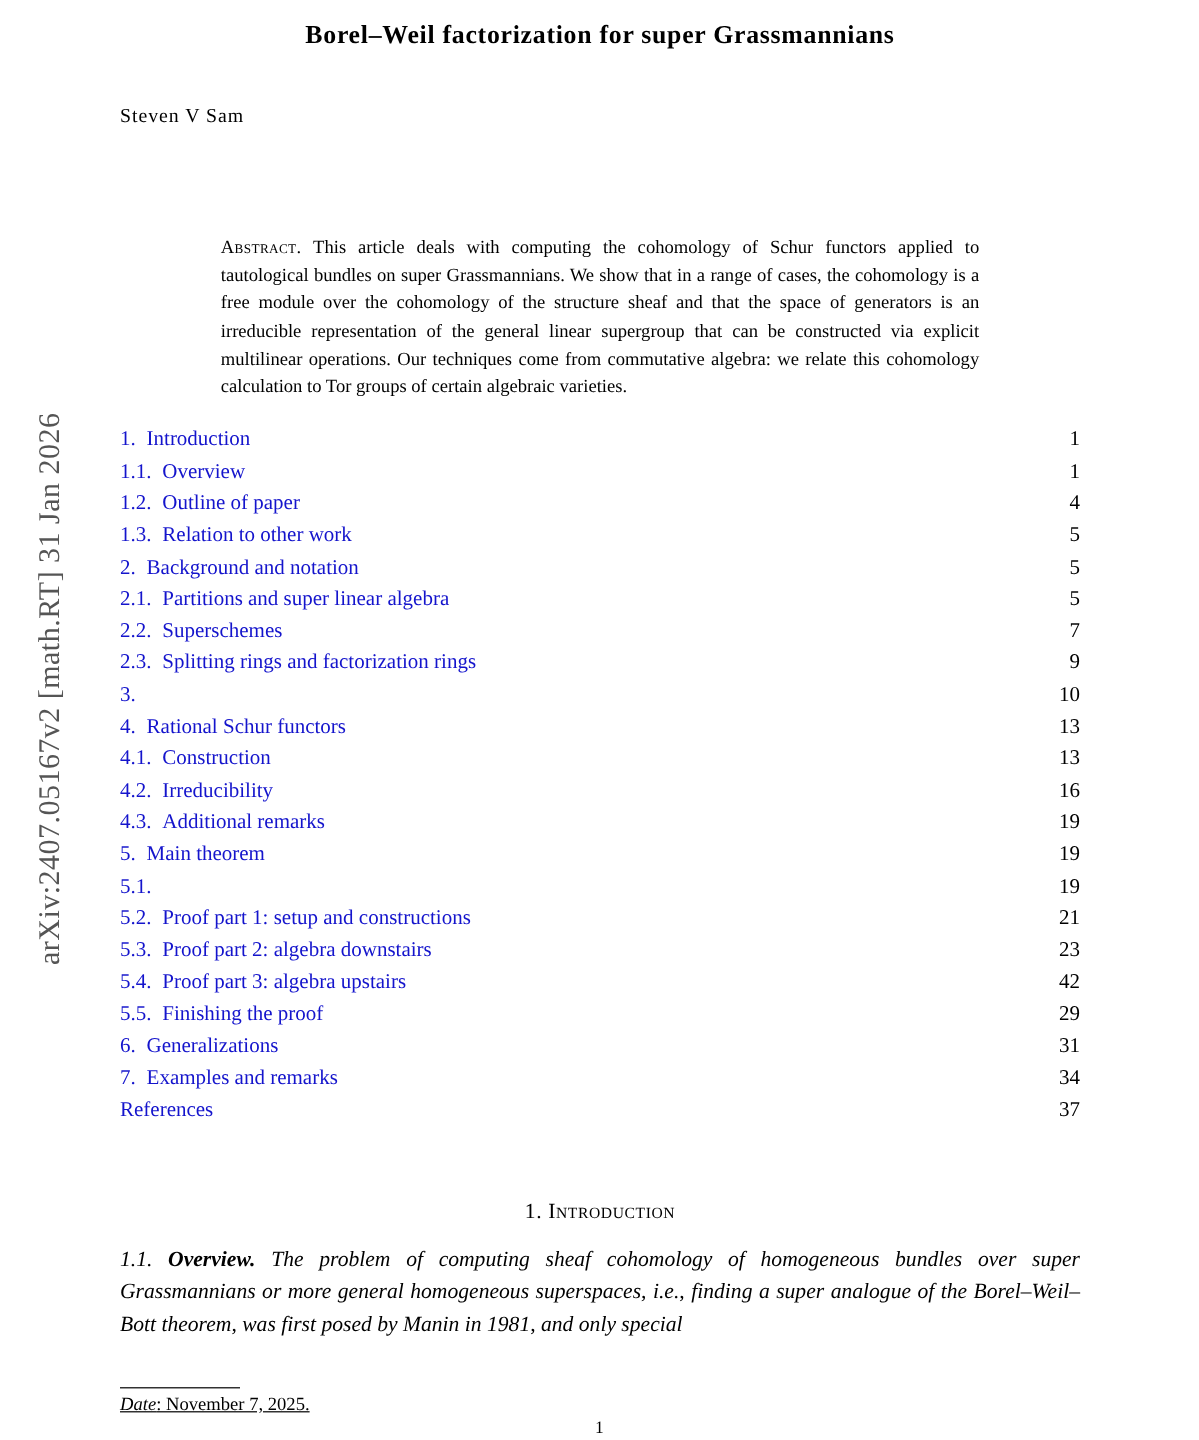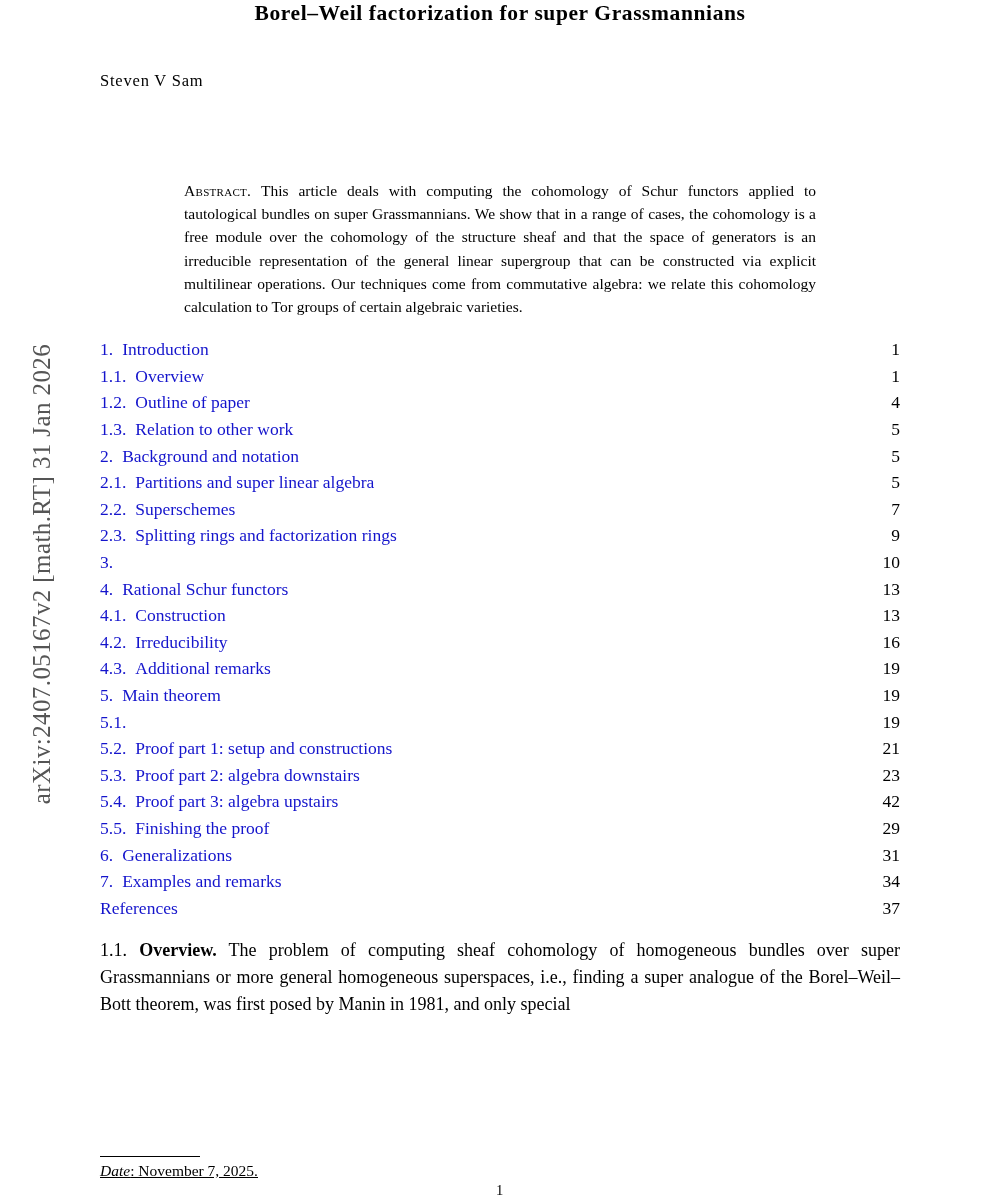--- a/index.html
+++ b/index.html
@@ -42,21 +42,21 @@
     top: 0;
     width: 800px;
   }
   .title {
     text-align: center;
     font-family: "Liberation Serif", serif;
     font-size: 21.5px;
     font-weight: bold;
     letter-spacing: 0.6px;
     margin-top: 0px;
-    padding-top: 0px;
+    padding-top: 16px;
     line-height: 26px;
   }
   .author {
     text-align: left;
     font-size: 16.5px;
     letter-spacing: 0.8px;
     margin-top: 45px;
   }
   .abstract {
     margin: 88px auto 0 auto;
@@ -113,20 +113,21 @@
     font-size: 18px;
     font-variant: small-caps;
     letter-spacing: 0.5px;
   }
   .body-par {
     margin-top: 16px;
     font-size: 18px;
     line-height: 27px;
     text-align: justify;
     width: 800px;
+    font-style: italic;
   }
   .body-par .subsec-num {
     font-weight: normal;
   }
   .body-par .subsec-title {
     font-weight: bold;
   }
   .footrule {
     position: absolute;
     left: 100px;
@@ -295,20 +296,21 @@
           <span class="toc-fill"></span>
           <span class="toc-page">34</span>
         </div>
         <div class="toc-row refs">
           <span class="toc-num">References</span>
           <span class="toc-fill"></span>
           <span class="toc-page">37</span>
         </div>
       </div>
 
+    <div class="section-head">1. Introduction</div>
 
     <div class="body-par">
       <span class="subsec-num">1.1.</span>
       <span class="subsec-title">Overview.</span>
       <span>The problem of computing sheaf cohomology of homogeneous bundles over super Grassmannians or more general homogeneous superspaces, i.e., finding a super analogue of the Borel–Weil–Bott theorem, was first posed by Manin in 1981, and only special</span>
     </div>
 
   </div>
 
   <div class="footrule"></div>

